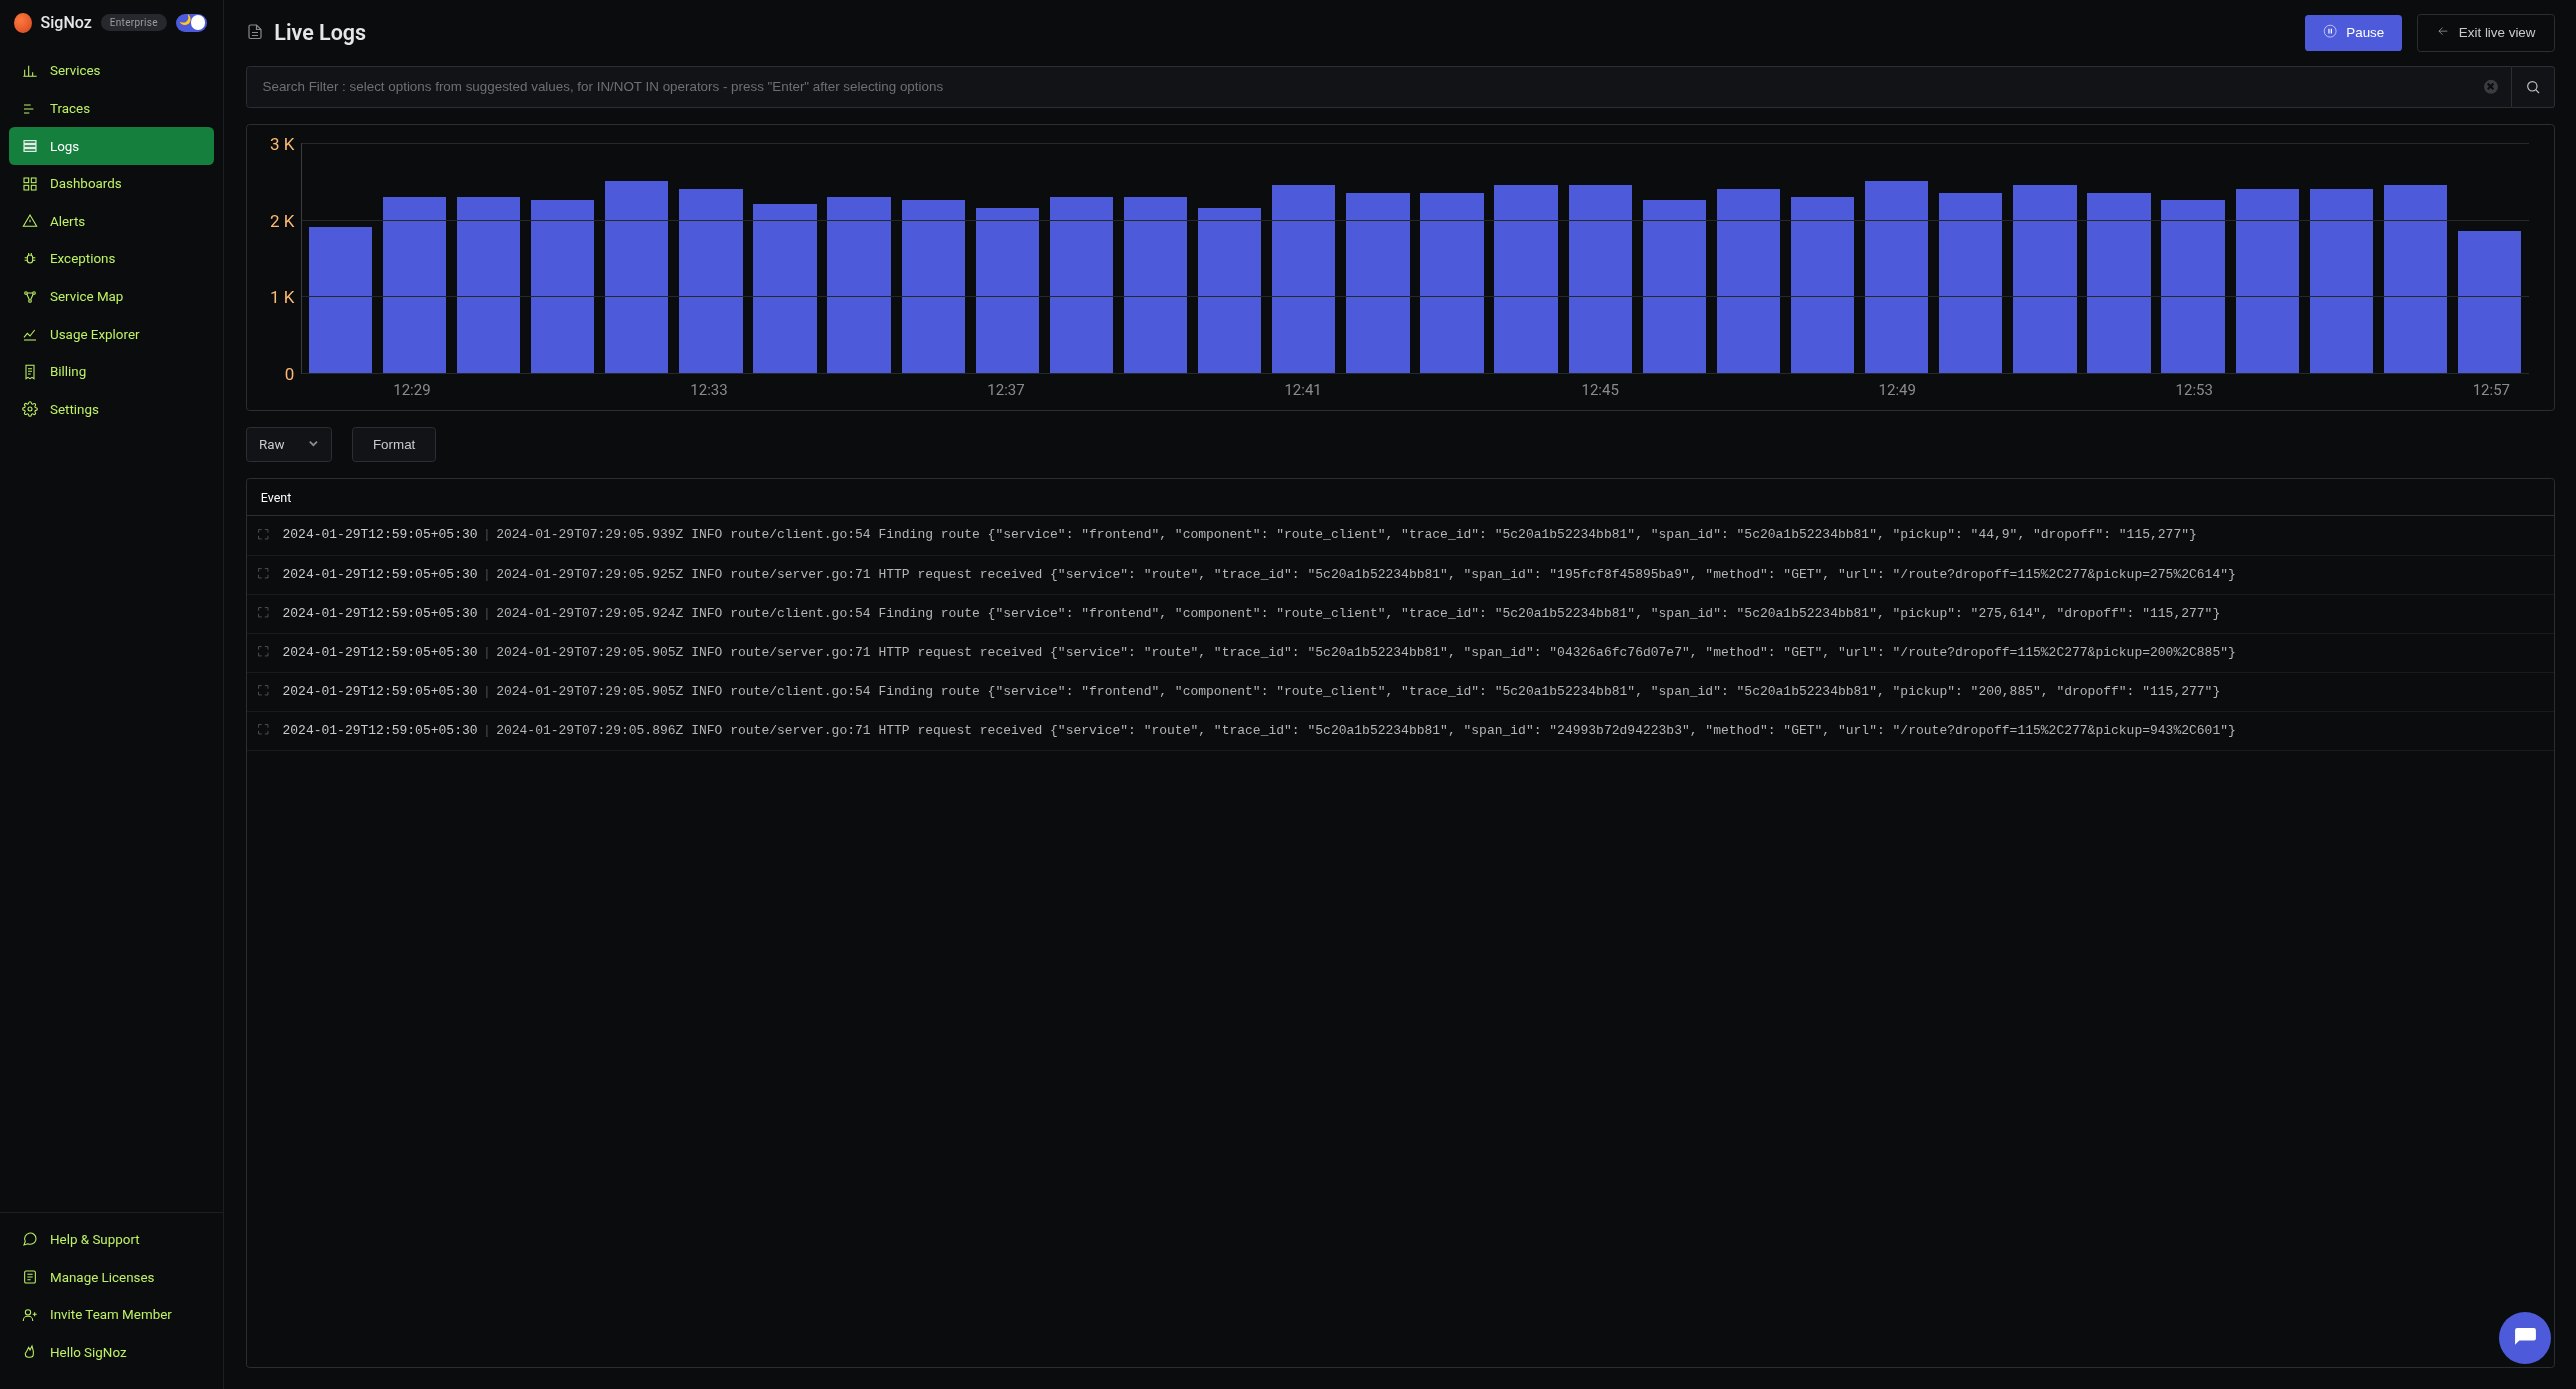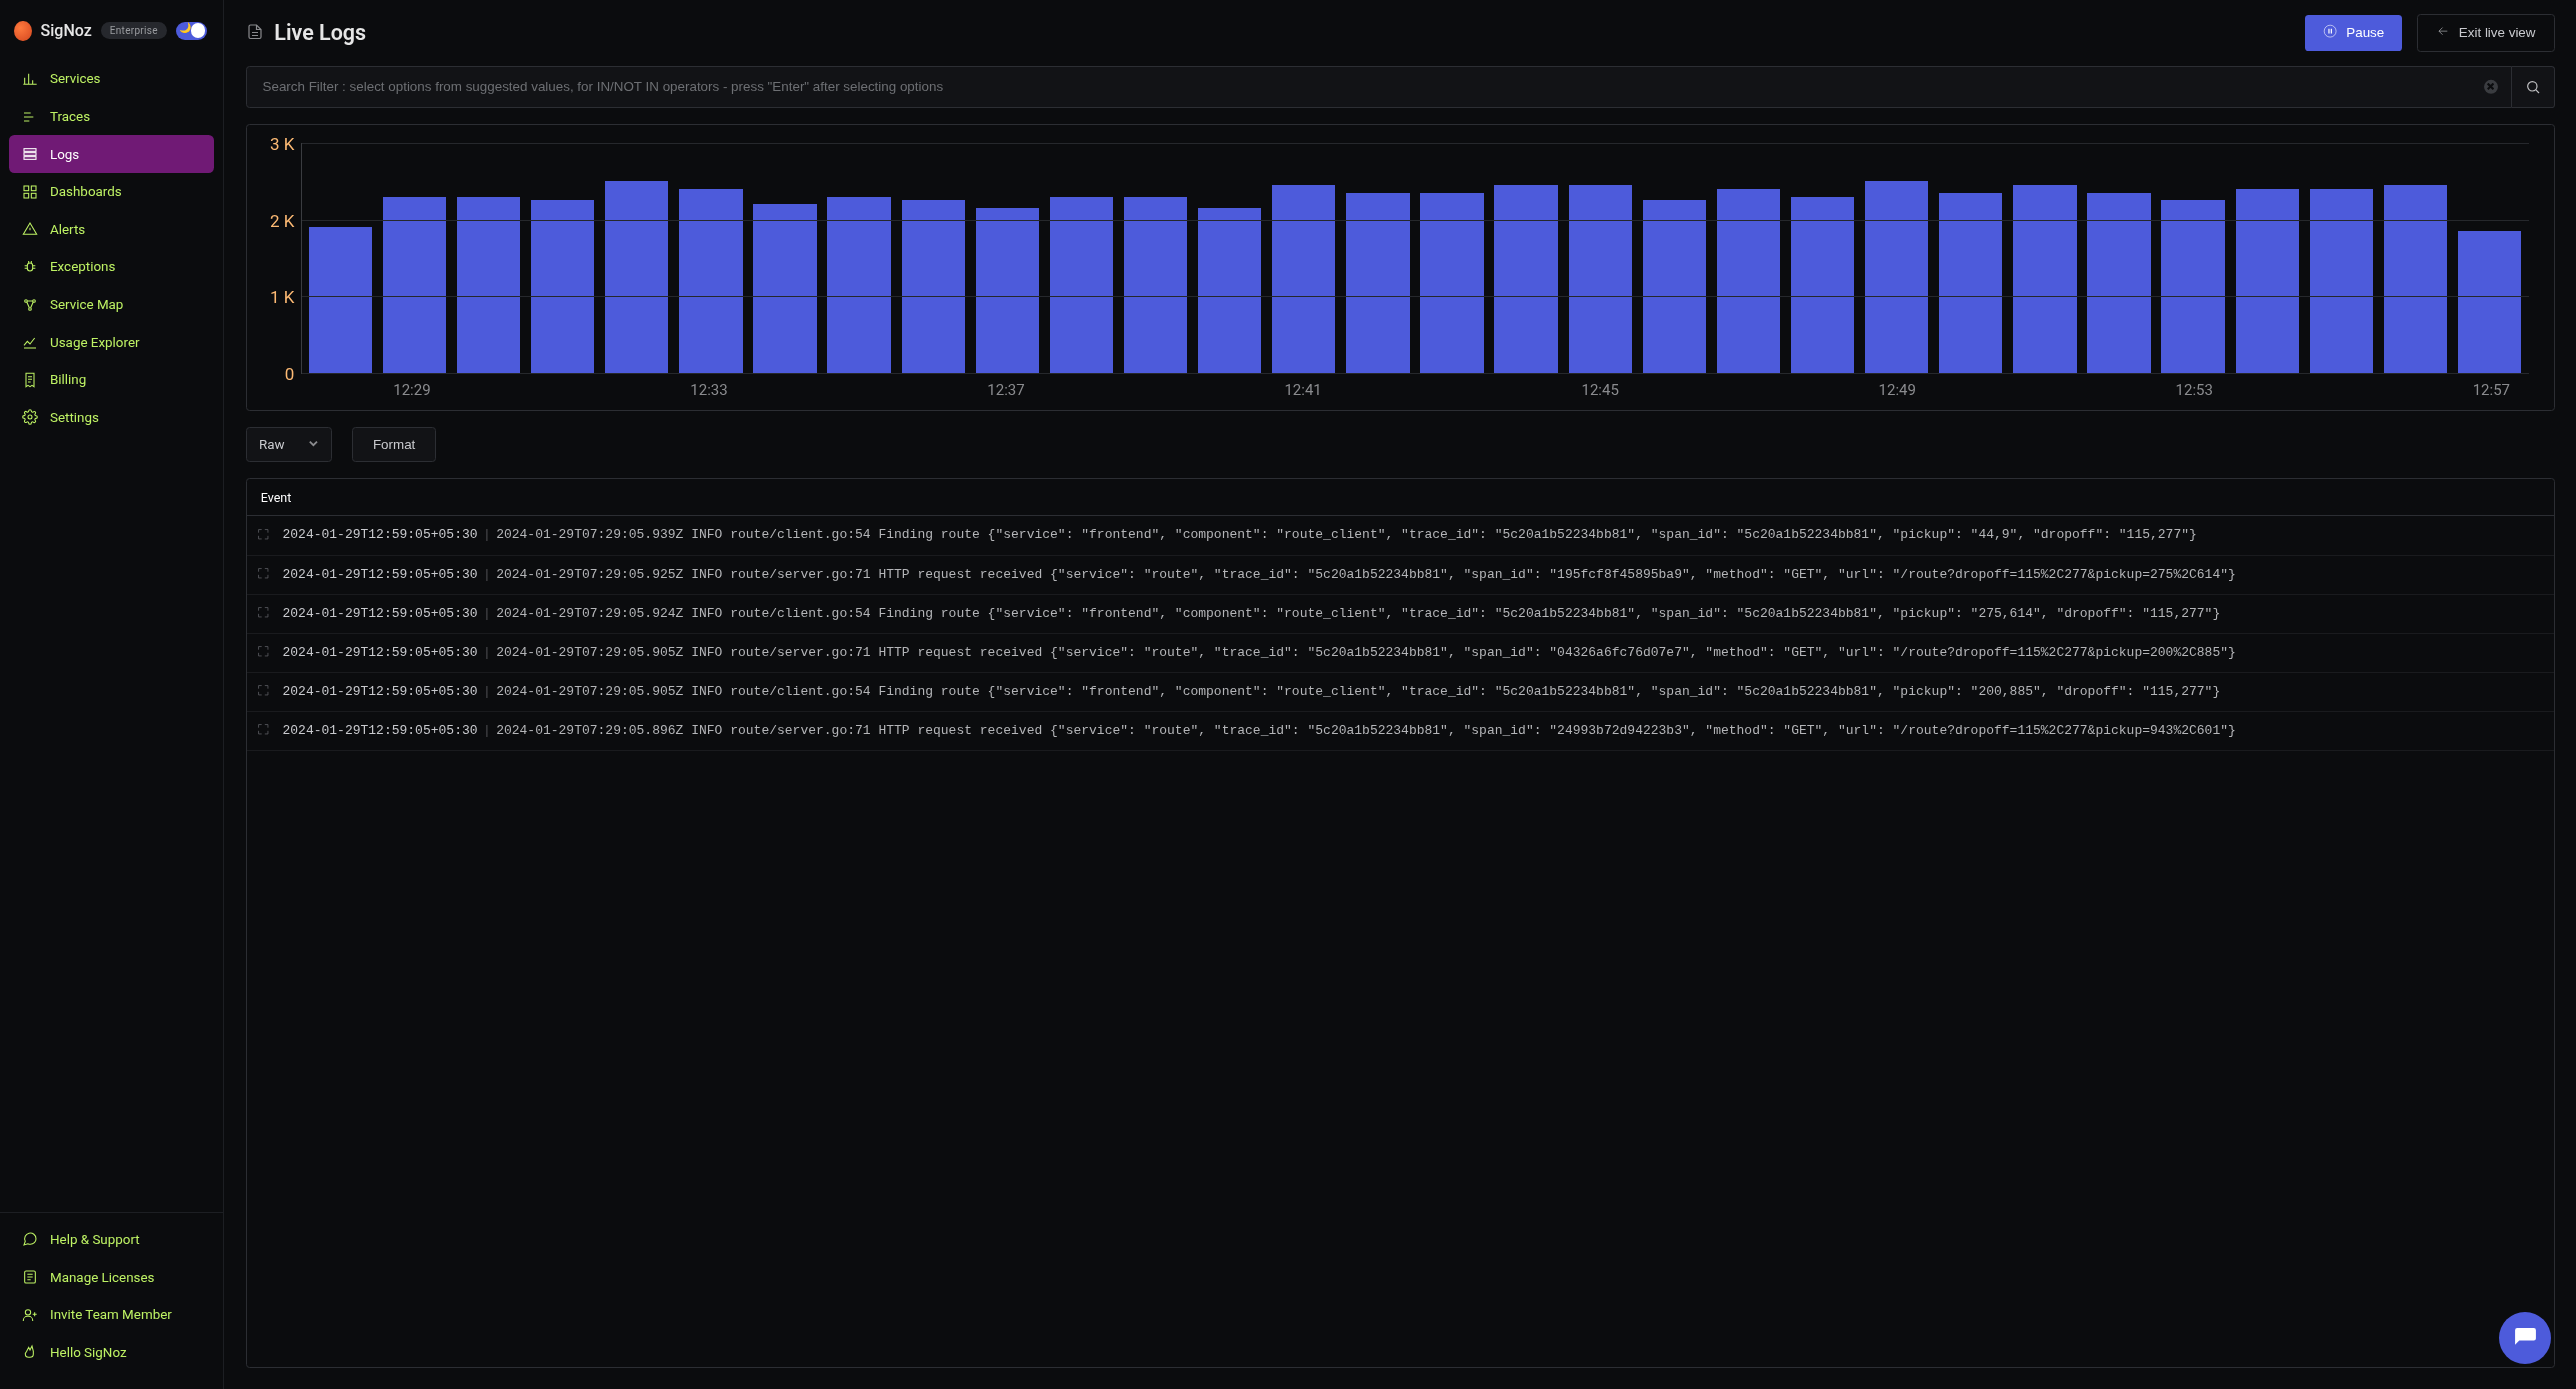--- a/index.html
+++ b/index.html
@@ -20,21 +20,20 @@
   border-right: 0.9px solid #1d1f23;
   display: flex;
   flex-direction: column;
   height: 100%;
 }
 .sidebar-header {
   display: flex;
   align-items: center;
   padding: 12.5px 16px 12.5px 14.3px;
   gap: 9px;
-  margin-top: 8px;
 }
 .logo {
   width: 20px;
   height: 20px;
   border-radius: 50%;
   background: radial-gradient(circle at 35% 35%, #ff7a3d 0%, #e55a2b 60%, #c94a1f 100%);
 }
 .brand {
   color: #e6e6e6;
   font-size: 16px;
@@ -82,21 +81,21 @@
   display: flex;
   align-items: center;
   gap: 12.5px;
   padding: 10.8px 12.5px;
   border-radius: 5.4px;
   color: #bef264;
   font-size: 13.4px;
   cursor: pointer;
 }
 .nav-item.active {
-  background: #701a75;
+  background: #15803d;
   color: #fff;
 }
 .nav-item .icon {
   width: 16px;
   height: 16px;
   display: flex;
   align-items: center;
   justify-content: center;
   flex-shrink: 0;
 }

